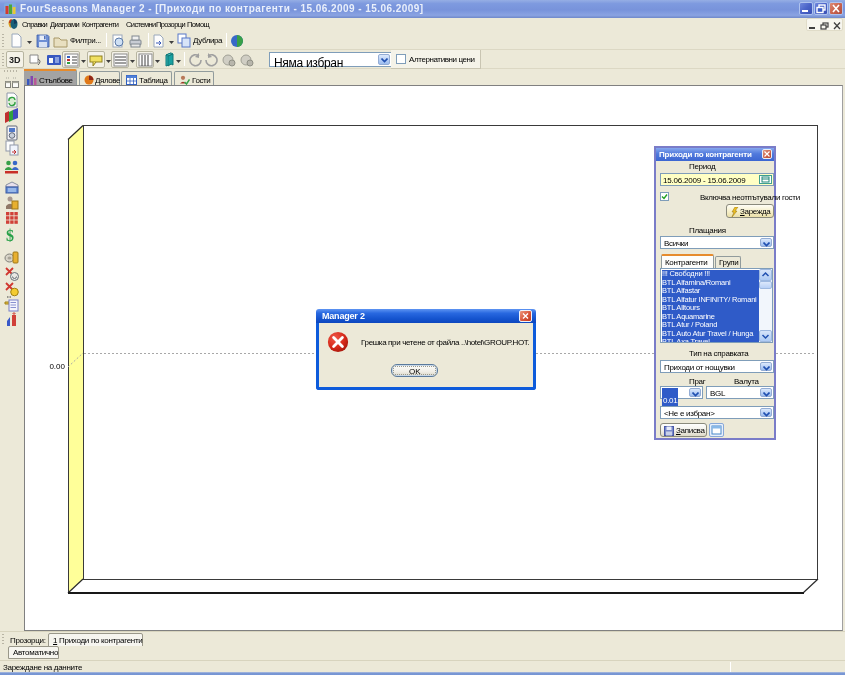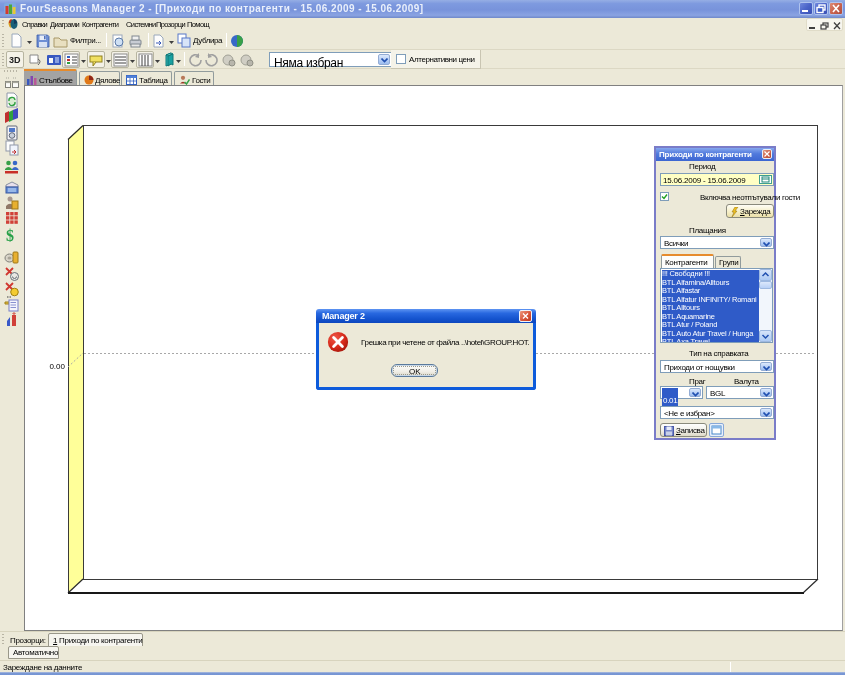--- a/index.html
+++ b/index.html
@@ -464,21 +464,21 @@
     <div class="abs" style="left:5px;top:106px;width:53px;height:14px;background:#FDFDFB;border:1px solid #919B9C;border-bottom:none;border-top:2px solid #E68B2C;border-radius:2px 2px 0 0">
       <div class="abs" style="left:3px;top:2px;letter-spacing:-0.3px">Контрагенти</div>
     </div>
     <div class="abs" style="left:59px;top:108px;width:26px;height:12px;background:#ECE9D8;border:1px solid #919B9C;border-bottom:none;border-radius:2px 2px 0 0">
       <div class="abs" style="left:3px;top:1px;letter-spacing:-0.3px">Групи</div>
     </div>
 
     <div class="abs" style="left:4px;top:120px;width:113px;height:75px;background:#fff;border:1px solid #7F9DB9;overflow:hidden">
       <div class="abs" style="left:1px;top:1px;width:98px;height:73px;background:#2F5BC8;color:#fff;font-size:7.5px;letter-spacing:-0.2px;line-height:8.55px;white-space:nowrap">
         <div>!!! Свободни !!!</div>
-        <div>BTL Alfamina/Alltours</div>
+        <div>BTL Alfamina/Romani</div>
         <div>BTL Alfastar</div>
         <div>BTL Alfatur INFINITY/ Romani</div>
         <div>BTL Alltours</div>
         <div>BTL Aquamarine</div>
         <div>BTL Atur / Poland</div>
         <div>BTL Auto Atur Travel / Hunga</div>
         <div>BTL Axa Travel</div>
       </div>
 
       <div class="abs" style="right:0;top:0;width:13px;height:73px;background:#F2F6FC"></div>

